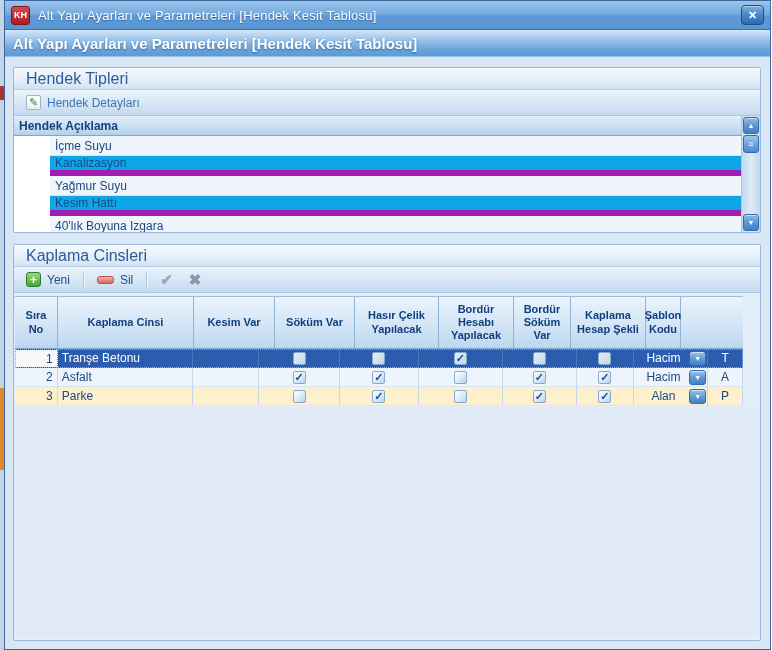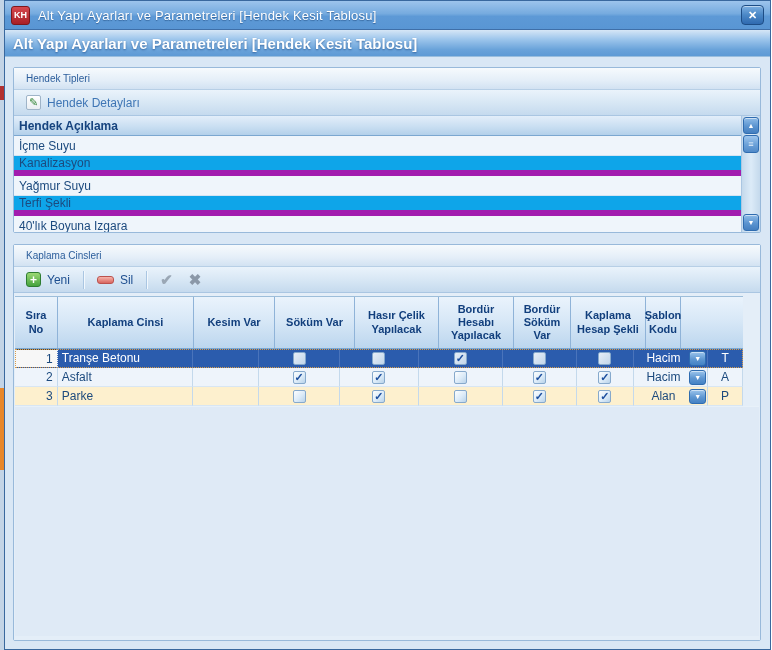--- a/index.html
+++ b/index.html
@@ -31,21 +31,21 @@
                  background:linear-gradient(#d6e6f6 0%, #9ec6ec 35%, #6aa3da 75%, #5e9ad5 100%);
                  border-bottom:1px solid #9abede; display:flex; align-items:center; padding:0 8px; }
   .header-title { color:#fff; font-size:15px; font-weight:bold; text-shadow:0 1px 2px rgba(25,70,130,.65); }
 
   .content { flex:1; padding:10px 9px 8px 8px; background:#d9e7f5; display:flex; flex-direction:column; }
 
   
   .group { border:1px solid #98b9da; background:#e9f1fa; border-radius:2px; }
   .group-header { height:22px; display:flex; align-items:center; padding:0 12px;
                   background:linear-gradient(#f6fafd 0%, #e4eef8 60%, #d2e2f2 100%);
-                  border-bottom:1px solid #b7cfe6; color:#2b5d9b; font-size:10px; }
+                  border-bottom:1px solid #b7cfe6; color:#2b5d9b; font-size:16px; }
   .group-body { background:#e4eef8; }
 
   
   #hendek { margin-bottom:11px; }
   .toolbar { height:26px; display:flex; align-items:center; padding:0 4px;
              background:linear-gradient(#eaf3fb 0%, #d6e6f4 55%, #c5daee 100%);
              border-bottom:1px solid #aac6e2; }
   .tool-btn { display:flex; align-items:center; gap:6px; height:22px; padding:0 8px; color:#3f76b5; font-size:12px; }
   .pencil-icon { width:15px; height:15px; background:linear-gradient(#ffffff,#e9eef3); border:1px solid #9fb4c8;
                  border-radius:2px; display:flex; align-items:center; justify-content:center;
@@ -59,21 +59,21 @@
   .glyph-minus { width:17px; height:8px; border-radius:3px; border:1px solid #bb524e;
                  background:linear-gradient(#f6b4ac,#d9665f); }
   .glyph-check { color:#9aa7b5; font-size:15px; font-weight:bold; }
   .glyph-x     { color:#8b98a8; font-size:15px; font-weight:bold; }
 
   .list-area { display:flex; height:116px; }
   .list-main { flex:1; display:flex; flex-direction:column; overflow:hidden; background:#fff; }
   .list-colheader { height:20px; flex:0 0 auto; display:flex; align-items:center; padding:0 5px;
                     background:linear-gradient(#e3eefa 0%, #cadff2 55%, #b3d0ea 100%);
                     border-bottom:1px solid #7ba7d0; color:#16437e; font-weight:bold; font-size:12px; }
-  .list-rows { flex:1; overflow:hidden; }
+  .list-rows { flex:1; overflow:hidden;padding-left:36px; }
   .lrow { height:20px; display:flex; align-items:center; padding:0 5px; font-size:12px; color:#1c4a7e;
           background:#eff5fb; border-bottom:1px solid #d4e4f2; }
   .lrow.alt { background:#0ea5e9; border-bottom:6px solid #a21caf; }
 
   .scrollbar { width:19px; background:linear-gradient(90deg,#c4d9ec,#dcebf8 50%,#c4d9ec); border-left:1px solid #aac6e2;
                display:flex; flex-direction:column; }
   .sb-btn { height:17px; margin:1px; border-radius:3px; border:1px solid #2f6cb0;
             background:linear-gradient(#8fbce8 0%, #5b94d0 55%, #447fc0 100%);
             color:#fff; font-size:7px; display:flex; align-items:center; justify-content:center;
             box-shadow:inset 0 1px 0 rgba(255,255,255,.55); }
@@ -156,21 +156,21 @@
           </div>
           <div class="list-area">
             <div class="list-main">
               <div class="list-colheader">
                 <span>Hendek Açıklama</span>
               </div>
               <div class="list-rows">
                   <div class="lrow">İçme Suyu</div>
                   <div class="lrow alt">Kanalizasyon</div>
                   <div class="lrow">Yağmur Suyu</div>
-                  <div class="lrow alt">Terfi Şekli</div>
+                  <div class="lrow alt">Kesim Hattı</div>
                   <div class="lrow">40'lık Boyuna Izgara</div>
                 </div>
             </div>
             <div class="scrollbar">
               <div class="sb-btn">▲</div>
               <div class="sb-thumb">≡</div>
               <div class="sb-track"></div>
               <div class="sb-btn">▼</div>
             </div>
           </div>

